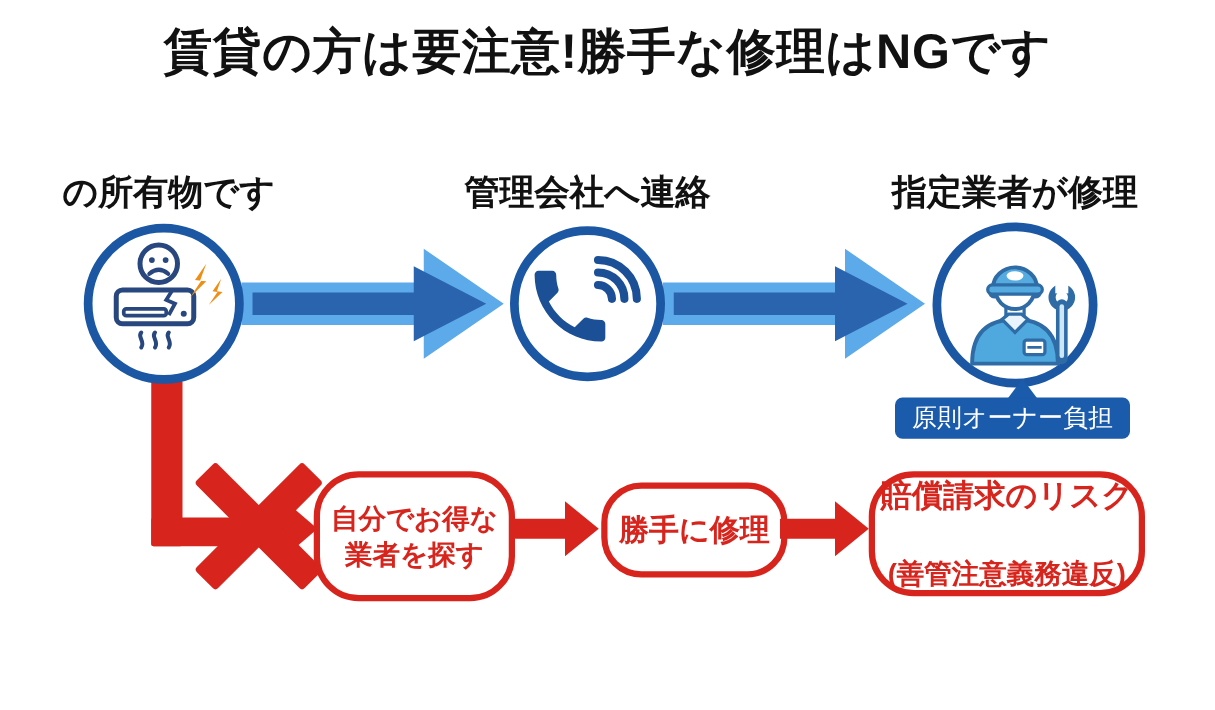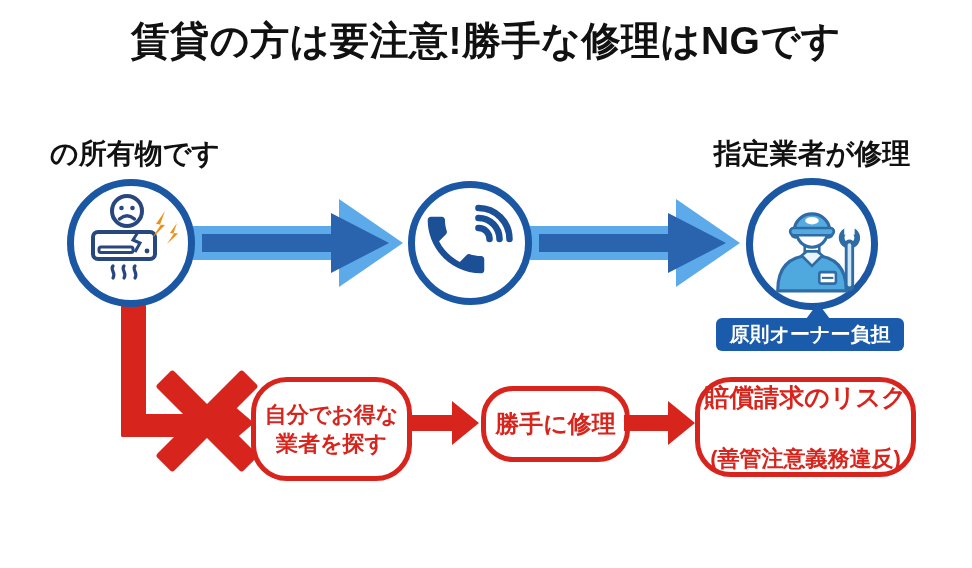--- a/index.html
+++ b/index.html
@@ -22,21 +22,21 @@
     font-size:28px; font-weight:900; color:#111;
   }
   .circle {
     border:7px solid #1b57a3; border-radius:50%; background:#fff;
     display:flex; align-items:center; justify-content:center;
   }
   .blue-arrow { width:214px; height:96px; }
   .badge {
     left:716px; top:318px; width:188px; height:33px;
     background:#1a5bab; border-radius:6px; color:#fff;
-    font-size:20px; font-weight:700; display:flex; align-items:center;
+    font-size:20px; font-weight:400; display:flex; align-items:center;
     justify-content:center; white-space:nowrap;
   }
   .badge-pointer {
     left:806px; top:303px; width:0; height:0;
     border-left:12px solid transparent; border-right:12px solid transparent;
     border-bottom:16px solid #1a5bab;
   }
   .red { background:#d7251d; }
   .elbow-v { left:121px; top:304px; width:25px; height:133px; border-radius:2px; }
   .elbow-h { left:121px; top:414px; width:108px; height:23px; border-radius:2px; }
@@ -69,20 +69,21 @@
   }
 </style>
 </head>
 <body>
 
 <div class="canvas">
 
   <div class="abs title">賃貸の方は要注意!勝手な修理はNGです</div>
 
   <div class="abs step-label" style="left:135px;">の所有物です</div>
+  <div class="abs step-label" style="left:470px;">管理会社へ連絡</div>
   <div class="abs step-label" style="left:812px;">指定業者が修理</div>
 
   <div class="abs" style="left:193px; top:195px;">
     <svg class="blue-arrow" viewBox="0 0 214 96">
       <polygon points="0,31 146,31 146,4 210,48 146,92 146,65 0,65" fill="#5caae9"></polygon>
       <polygon points="9,39 138,39 138,18 196,48 138,78 138,57 9,57" fill="#2a63ae"></polygon>
     </svg>
   </div>
   <div class="abs" style="left:530px; top:195px;">
     <svg class="blue-arrow" viewBox="0 0 214 96">

